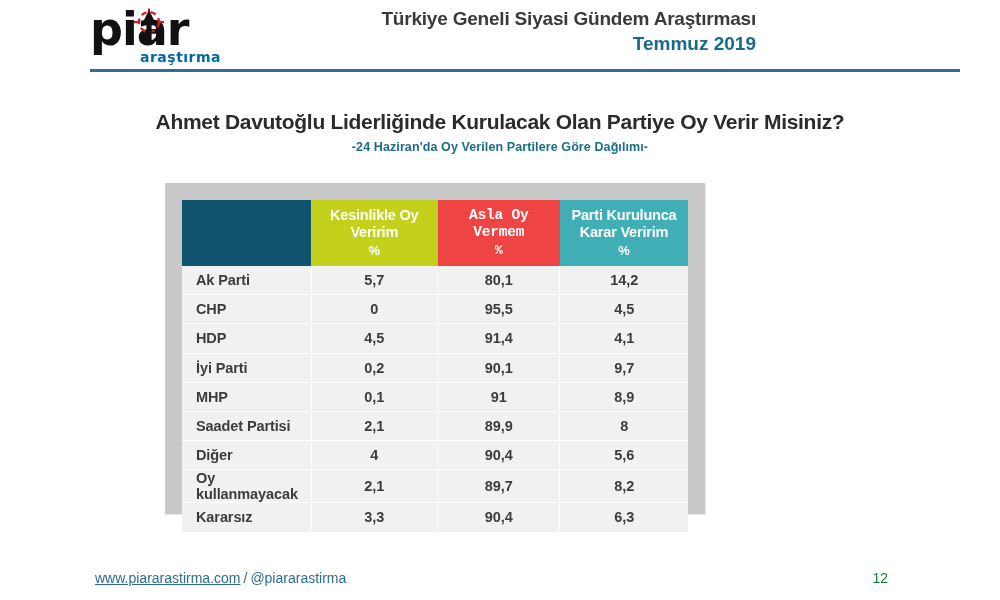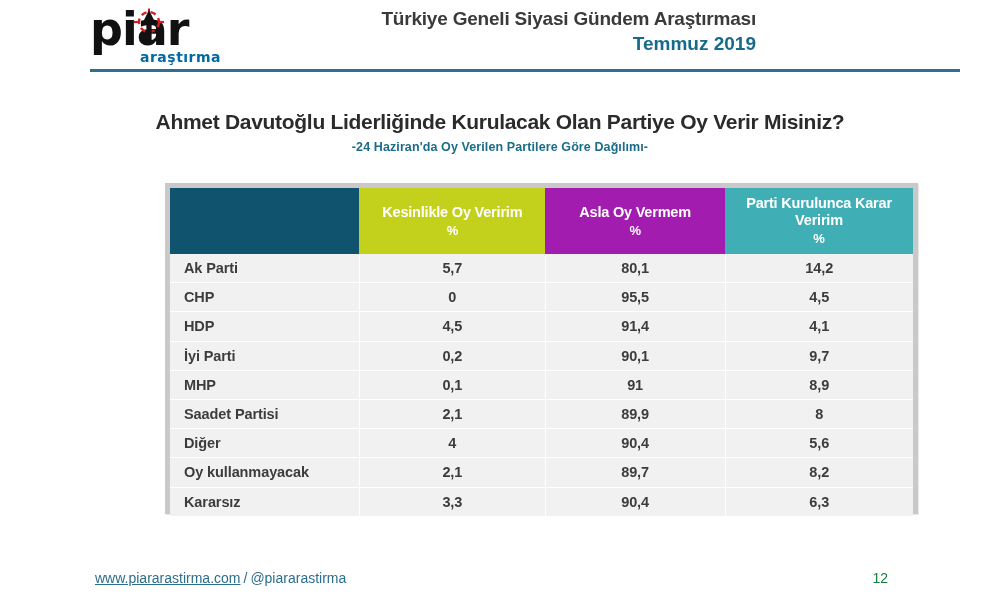--- a/index.html
+++ b/index.html
@@ -108,24 +108,24 @@
     font-weight: 700;
     color: #1b6c87;
     letter-spacing: 0.1px;
   }
 
   
   .table-frame {
     position: absolute;
     left: 165px;
     top: 183px;
-    width: 753px;
+    width: 540px;
     height: 331px;
     background: #c9c9c9;
-    padding: 5px;
+    padding: 17px;
     box-sizing: border-box;
     box-shadow: 1px 1px 0 #e8e8e8;
   }
   table.poll {
     width: 100%;
     height: 100%;
     border-collapse: collapse;
     table-layout: fixed;
     background: #f1f1f1;
   }
@@ -140,21 +140,21 @@
     color: #ffffff;
     font-size: 14.5px;
     font-weight: 700;
     line-height: 17px;
     padding: 0 4px;
     border: 0;
     letter-spacing: -0.2px;
   }
   th.h-blank  { background: #0f536f; }
   th.h-yes    { background: #c3d11c; }
-  th.h-no     { background: #a21caf; }
+  th.h-no     { background: #ef4444; font-family: Liberation Mono, monospace; }
   th.h-maybe  { background: #40aeb5; }
   th .pct {
     display: block;
     font-size: 13px;
     font-weight: 700;
     margin-top: 1px;
   }
 
   tbody td {
     height: 28.2px;

